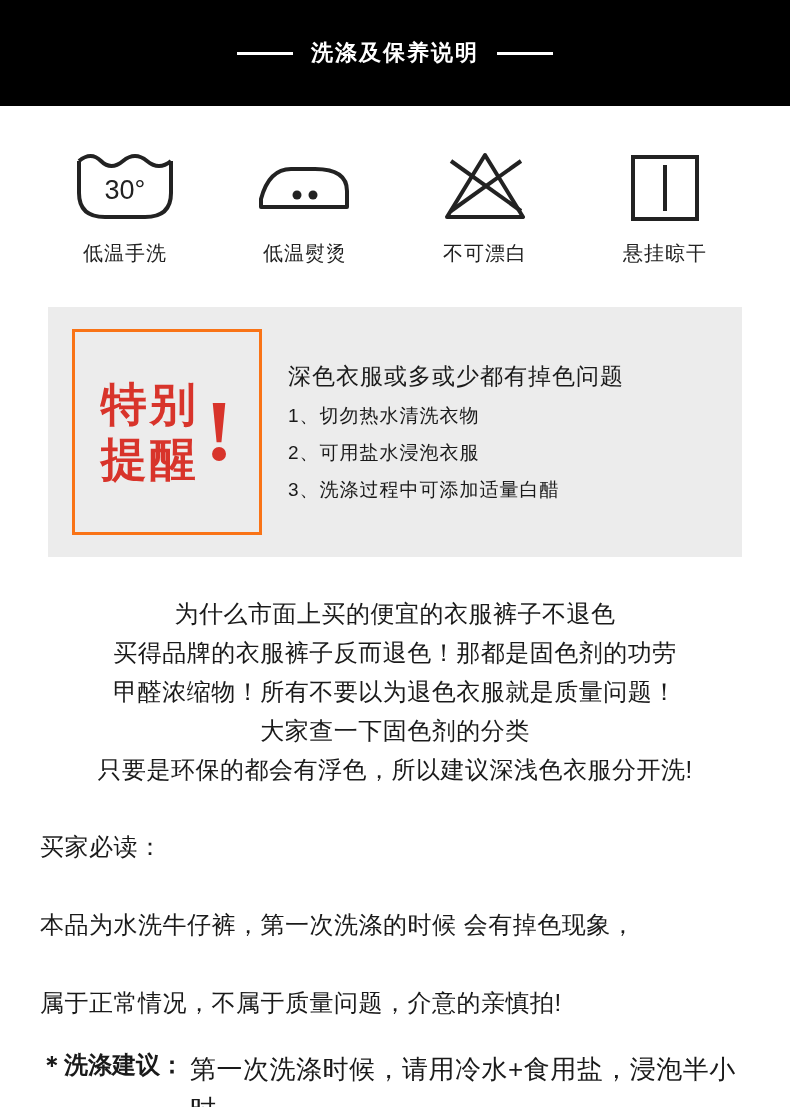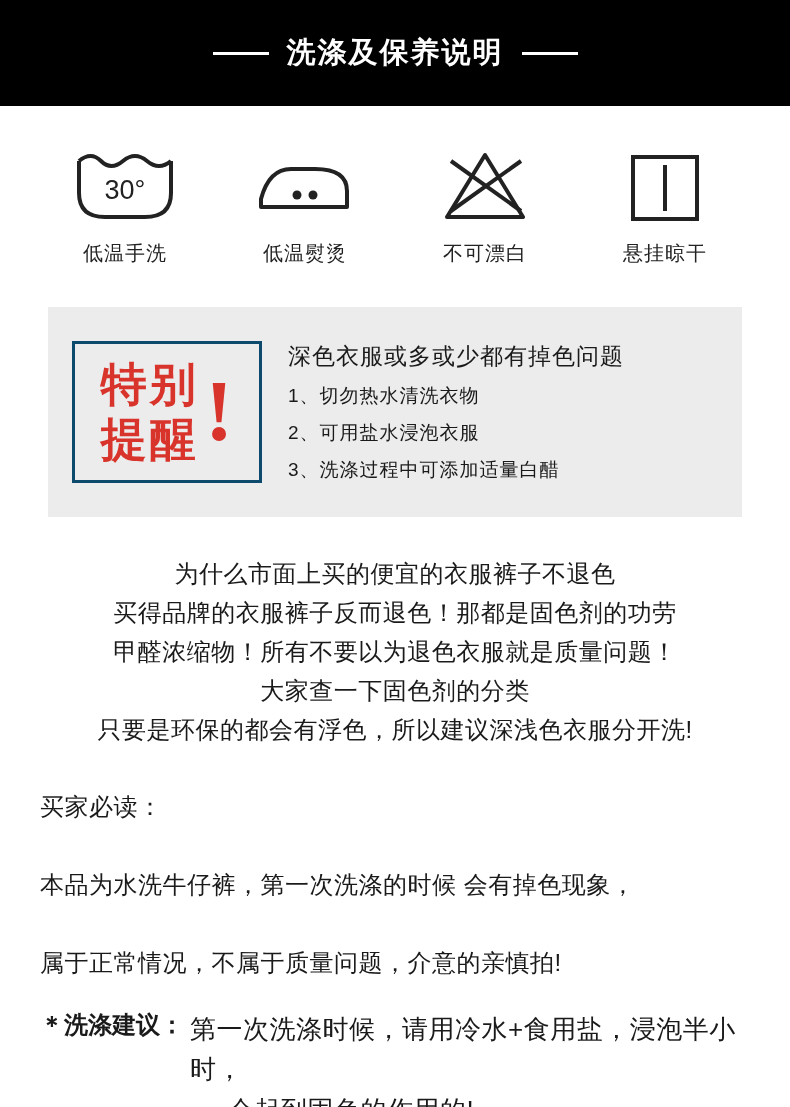--- a/index.html
+++ b/index.html
@@ -28,21 +28,21 @@
     align-items: center;
     gap: 18px;
   }
   .header-rule {
     width: 56px;
     height: 3px;
     background: #ffffff;
   }
   .header-title {
     color: #ffffff;
-    font-size: 29px;
+    font-size: 22px;
     font-weight: bold;
     letter-spacing: 2px;
     white-space: nowrap;
   }
 
   
   .care-row {
     display: flex;
     justify-content: center;
     align-items: flex-start;
@@ -72,23 +72,23 @@
   .notice-block {
     margin: 40px 48px 0 48px;
     background: #ececec;
     display: flex;
     align-items: center;
     padding: 22px 24px;
     box-sizing: border-box;
     min-height: 210px;
   }
   .notice-badge {
-    border: 3px solid #0c4a6e;
+    border: 3px solid #f97316;
     width: 190px;
-    height: 142px;
+    height: 206px;
     box-sizing: border-box;
     display: flex;
     align-items: center;
     justify-content: center;
     flex: 0 0 auto;
     background: #ececec;
   }
   .badge-text {
     color: #d8342b;
     font-size: 46px;

